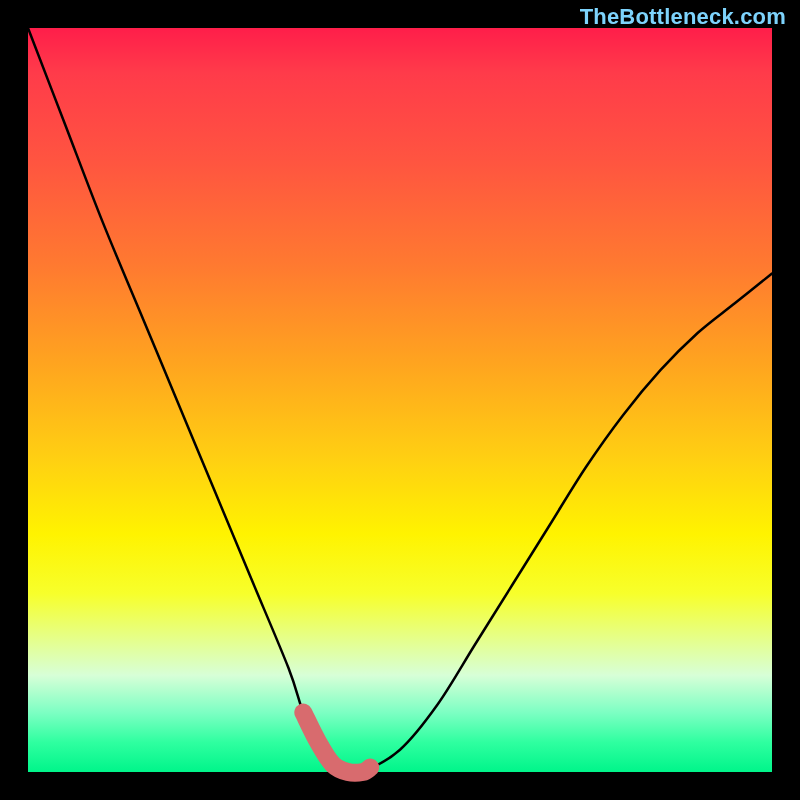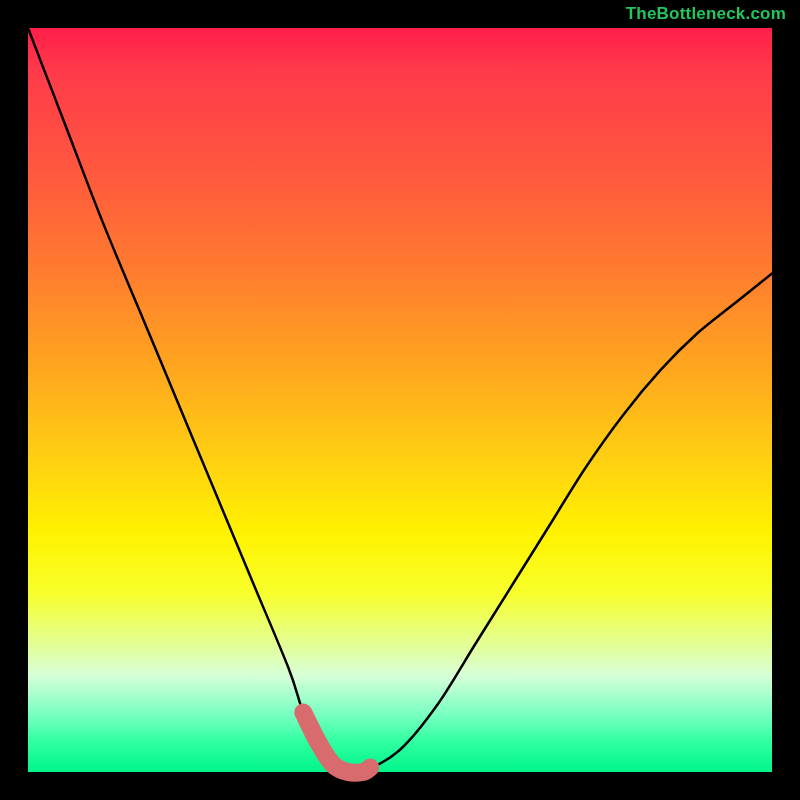--- a/index.html
+++ b/index.html
@@ -38,22 +38,22 @@
       #d7ffd7 87%,
       #7dffc3 92%,
       #2fffa0 96%,
       #00f58a 100%
     );
   }
   .watermark {
     position: absolute;
     top: 4px;
     right: 14px;
-    color: #22c55e;
-    font-size: 17px;
+    color: #7dd3fc;
+    font-size: 22px;
     font-weight: 600;
     letter-spacing: 0.2px;
   }
   svg.curves {
     position: absolute;
     left: 0;
     top: 0;
     width: 744px;
     height: 744px;
     overflow: visible;

